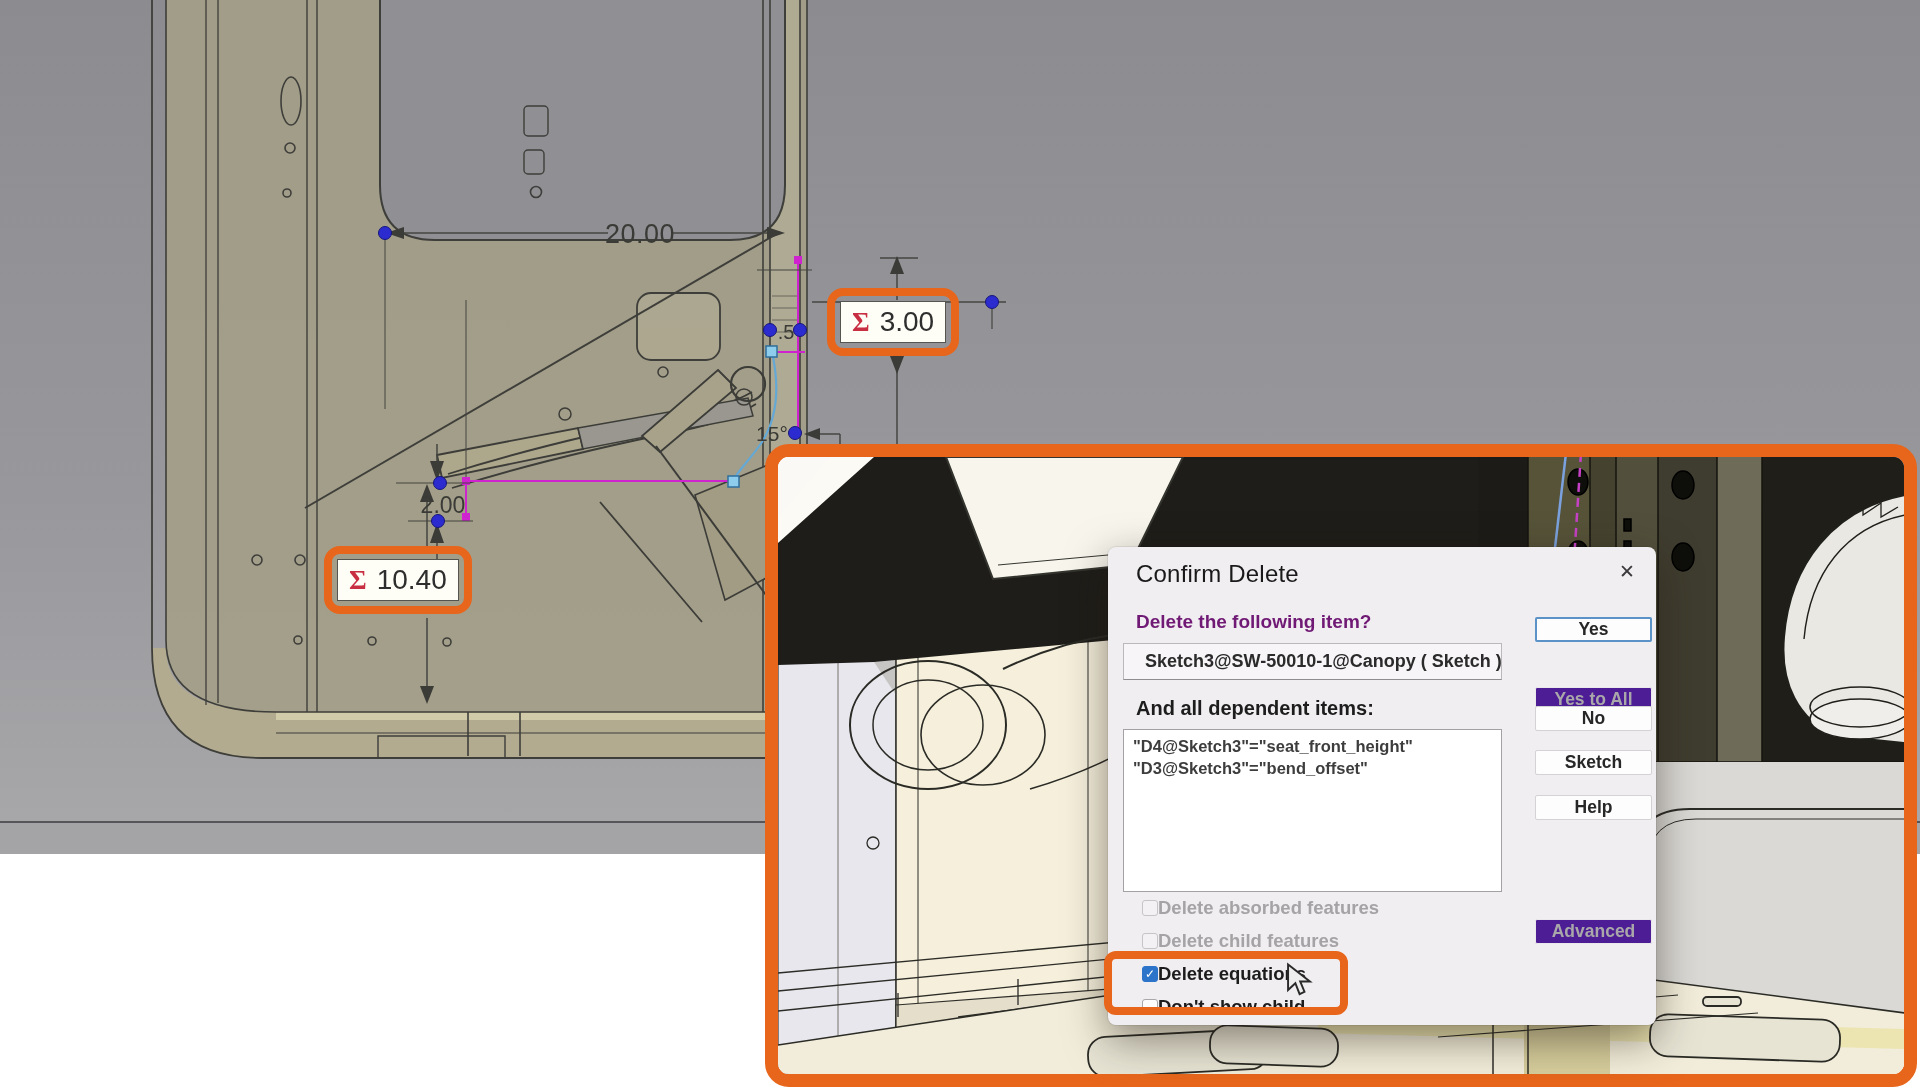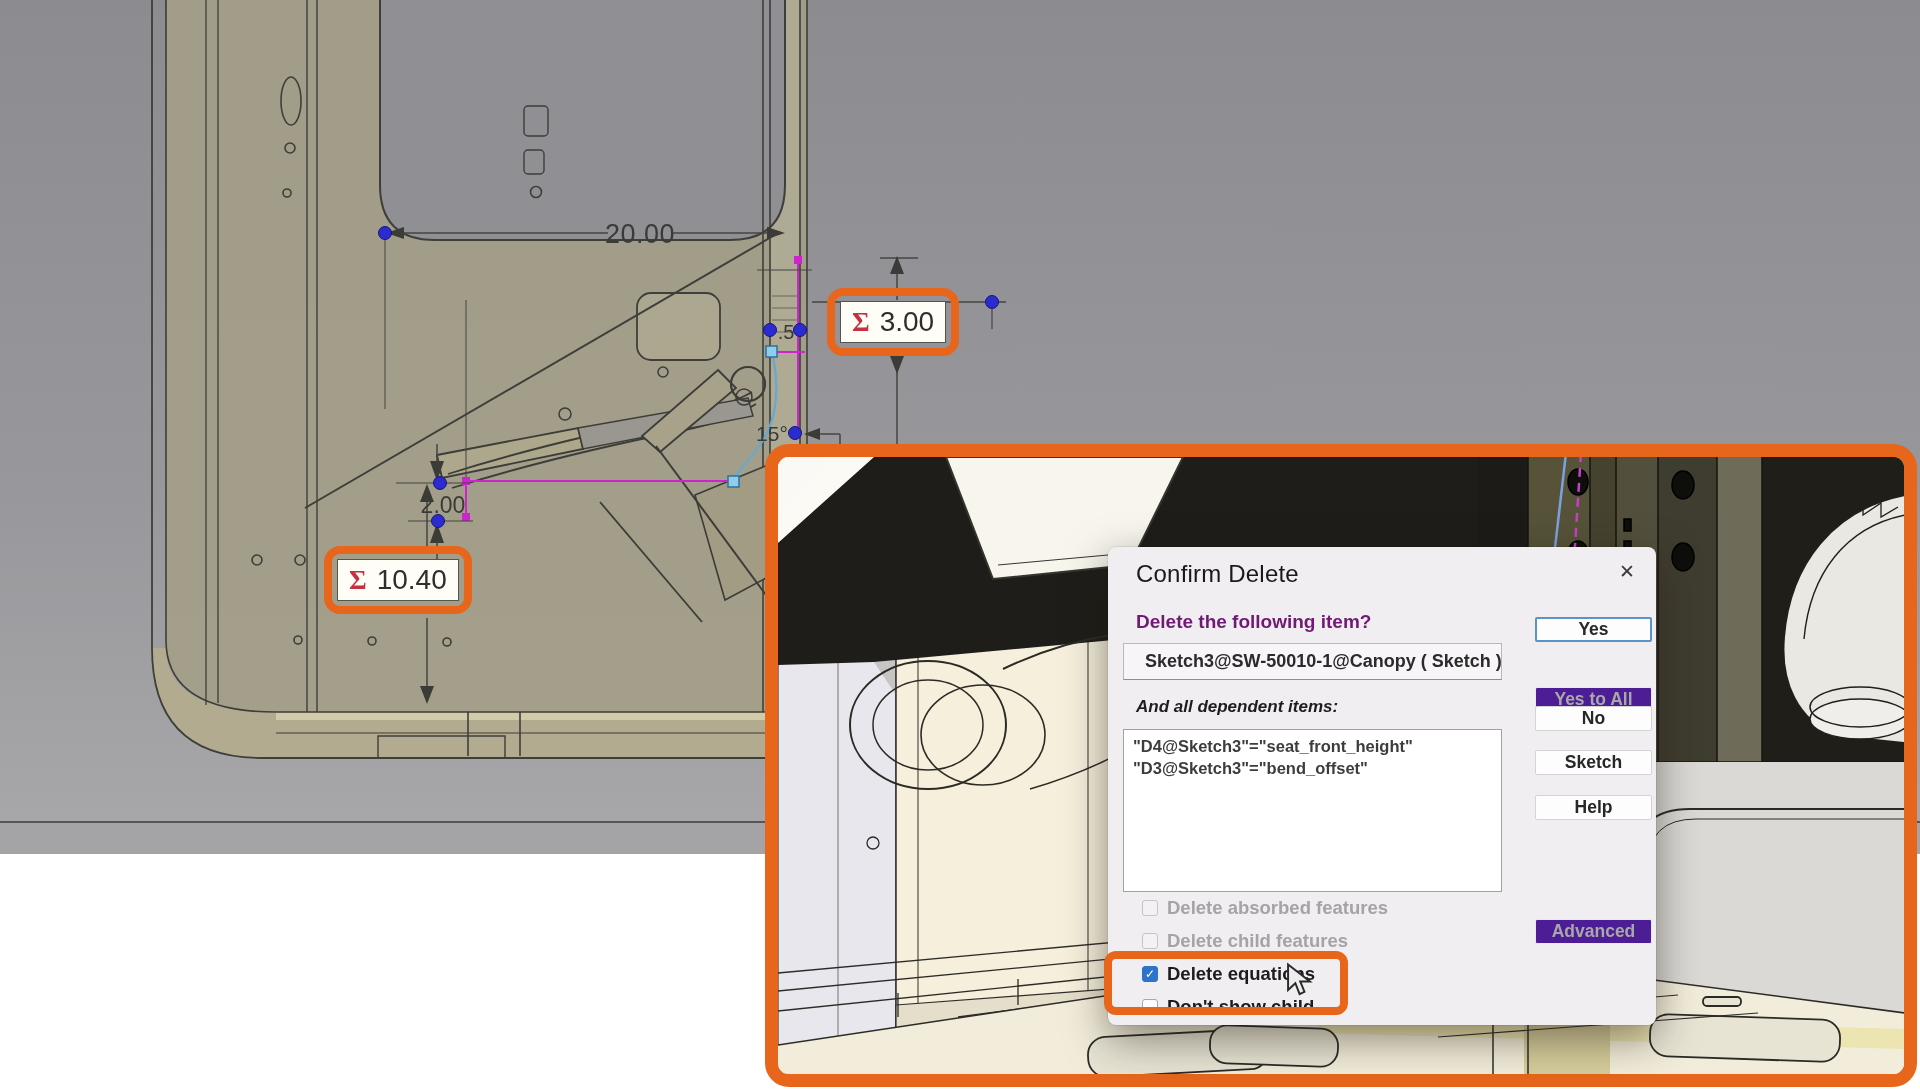--- a/index.html
+++ b/index.html
@@ -24,30 +24,30 @@
   
   #dialog{position:absolute;left:1108px;top:547px;width:548px;height:478px;background:#f1eef1;
     border-radius:8px;box-shadow:0 14px 42px rgba(35,25,18,.5),0 0 0 1px rgba(0,0,0,.07);z-index:30;}
   .dlg-title{position:absolute;left:28px;top:13px;font-size:24px;color:#191919;letter-spacing:.2px;}
   .dlg-close{position:absolute;right:14px;top:10px;width:30px;height:28px;font-size:19px;color:#3a3a3a;
     display:flex;align-items:center;justify-content:center;}
   .dlg-prompt{position:absolute;left:28px;top:64px;font-size:19px;font-weight:700;color:#701a75;}
   .dlg-item{position:absolute;left:15px;top:96px;width:379px;height:37px;background:#f7f5f7;
     border:1px solid #bab8ba;border-bottom-color:#8f8d8f;box-sizing:border-box;line-height:35px;
     padding-left:21px;font-size:18px;font-weight:700;color:#2b2b2b;white-space:nowrap;overflow:hidden;}
-  .dlg-deps{position:absolute;left:28px;top:150px;font-size:17px;font-weight:700;color:#1d1d1d;font-style:italic;}
+  .dlg-deps{position:absolute;left:28px;top:150px;font-size:20px;font-weight:700;color:#1d1d1d;}
   .dlg-list{position:absolute;left:15px;top:182px;width:379px;height:163px;background:#ffffff;
     border:1px solid #a3a1a3;box-sizing:border-box;padding:6px 9px;font-size:16.5px;font-weight:700;
     color:#3d3d3d;line-height:1.32;white-space:nowrap;overflow:hidden;}
   .dlg-btn{position:absolute;left:427px;width:117px;height:25px;background:#fdfdfd;
     border:1px solid #d4d2d4;border-radius:2px;font-size:17.5px;font-weight:700;color:#272727;
     display:flex;align-items:center;justify-content:center;box-sizing:border-box;}
   .dlg-btn.primary{border:2px solid var(--accent_blue,#5b93c8);}
   .dlg-btn.disabled{color:#a9a7a9;background:#4c1d95;border-color:#eae8ea;margin-top:24px;}
-  .cb-row{position:absolute;left:16px;display:flex;align-items:center;gap:9px;height:18px;padding-left:18px;}
+  .cb-row{position:absolute;left:16px;display:flex;align-items:center;gap:0;height:18px;padding-left:18px;}
   .cb{width:16px;height:16px;border:1.5px solid #a9a7a9;border-radius:3px;background:#fcfcfc;
     box-sizing:border-box;display:flex;align-items:center;justify-content:center;font-size:12px;color:#fff;}
   .cb-row.disabled .cb{border-color:#c6c4c6;background:#f3f1f3;}
   .cb.checked{background:var(--checkbox_blue,#2b74c9);border-color:var(--checkbox_blue,#2b74c9);}
   .cb-label{font-size:18.5px;font-weight:700;color:#1c1c1c;white-space:nowrap;}
   .cb-row.disabled .cb-label{color:#a5a3a5;}
   #eq-ring{position:absolute;left:-4px;top:404px;width:228px;height:48px;
     border:8px solid var(--highlight,#e7661c);border-radius:12px;pointer-events:none;z-index:5;}
   #cursor{position:absolute;left:1284px;top:962px;z-index:40;}
 </style>

